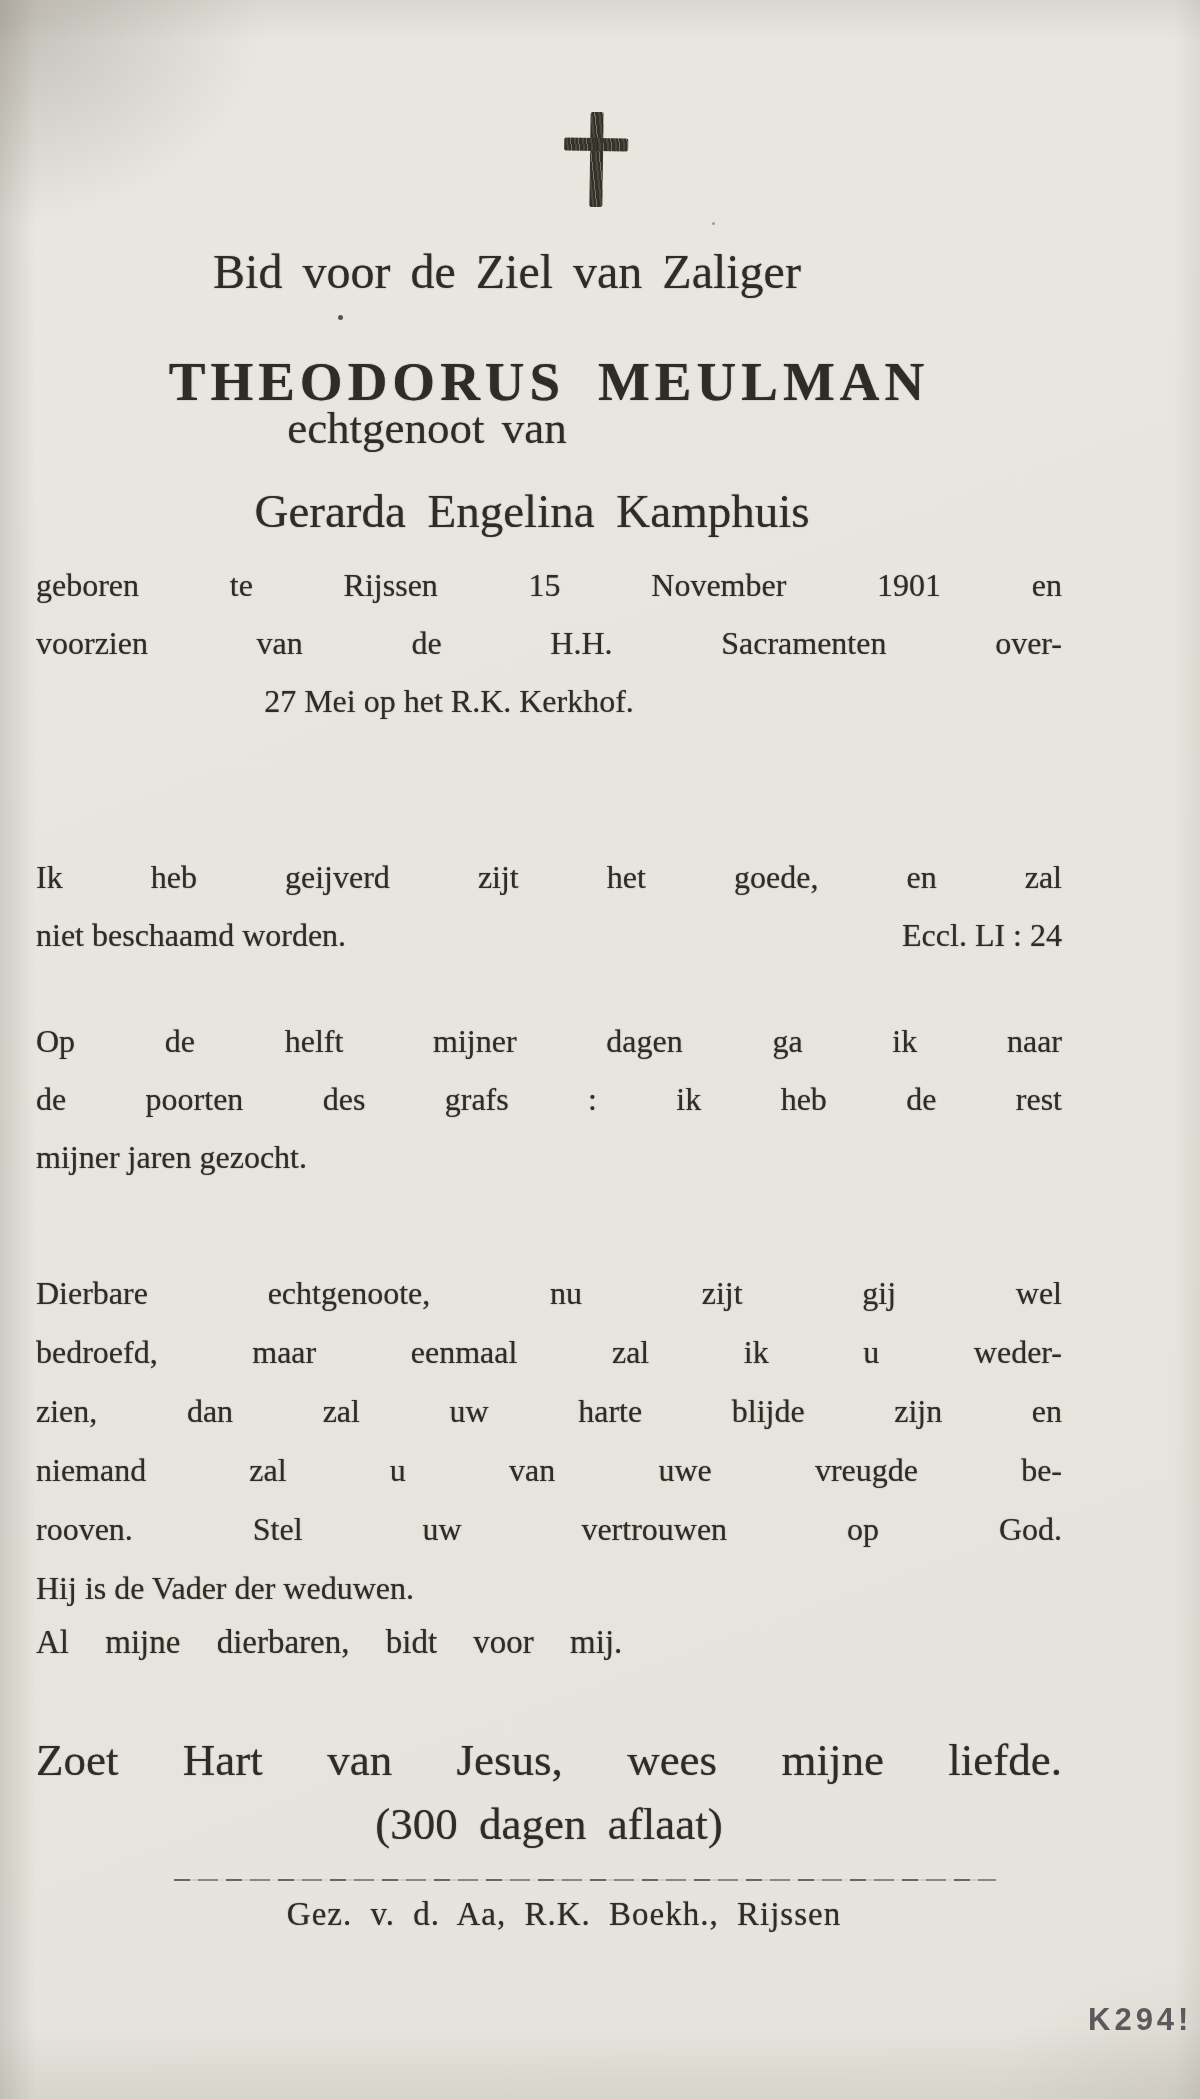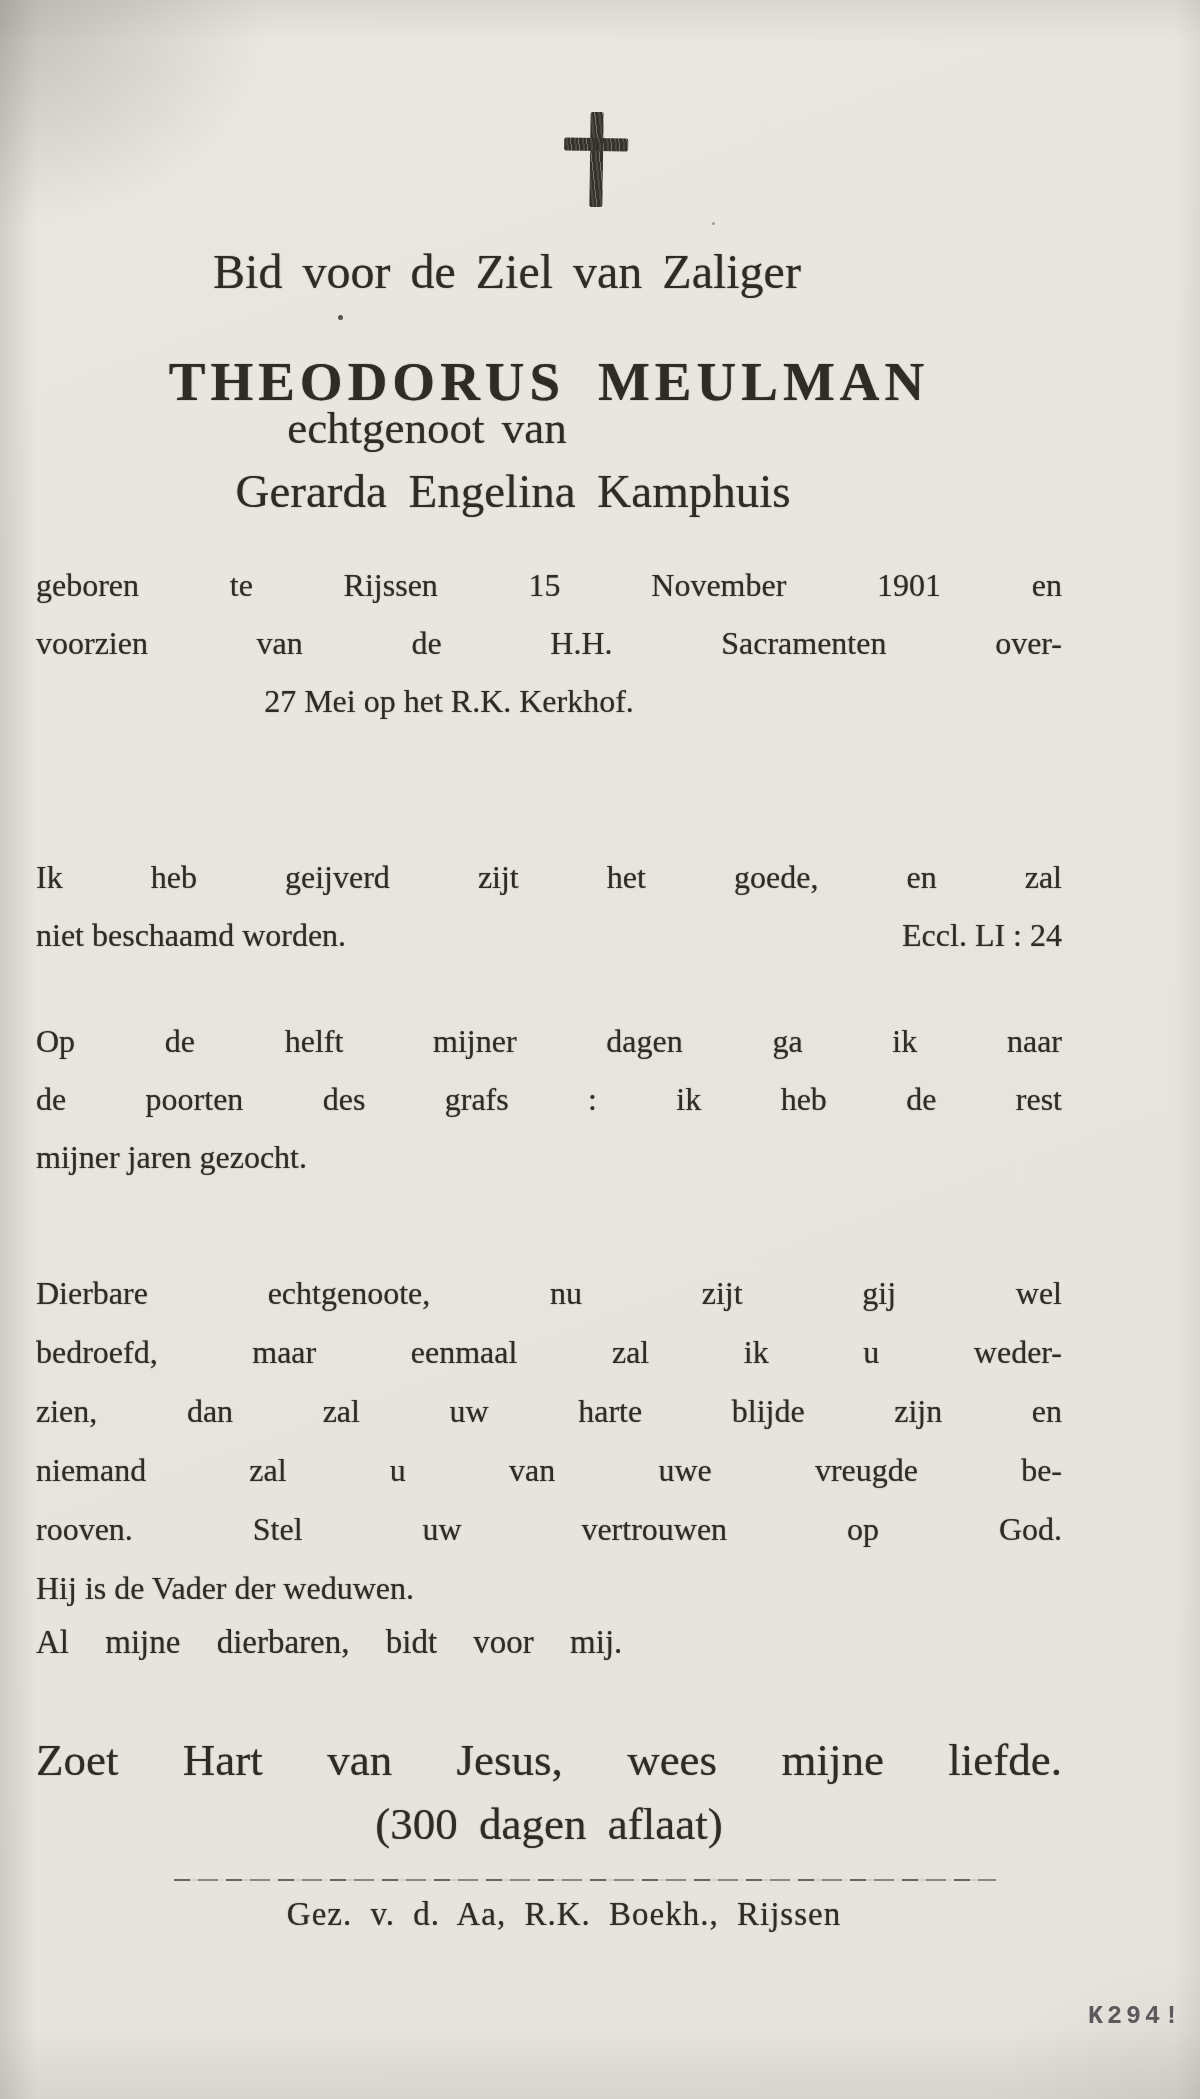--- a/index.html
+++ b/index.html
@@ -20,21 +20,21 @@
   .content { position:absolute; left:36px; width:1026px; top:0; height:100%; }
   .txt {
     position:absolute; width:100%;
     text-shadow:0 0 1px rgba(47,44,38,0.55), 0 0 2px rgba(47,44,38,0.12);
     white-space:nowrap;
   }
   .center { text-align:center; }
   .l-intro   { top:244px; font-size:48px; transform:translateX(-42px); word-spacing:8px; }
   .l-name    { top:314px; font-size:55px; font-weight:bold; letter-spacing:5px; word-spacing:14px;margin-top:36px; }
   .l-relation{ top:402px; font-size:45px; transform:translateX(-122px); word-spacing:6px; }
-  .l-spouse  { top:464px; font-size:47px; transform:translateX(-36px); word-spacing:10px; }
+  .l-spouse  { top:484px; font-size:47px; transform:translateX(-36px); word-spacing:10px;margin-left:19px; }
 
   .para { position:absolute; width:100%; font-size:32px; line-height:58px; }
   .para .line {
     text-align:justify; text-align-last:justify;
     text-shadow:0 0 1px rgba(47,44,38,0.55), 0 0 2px rgba(47,44,38,0.12);
   }
   .p-vitals   { top:556px; }
   .p-vitals .line:last-child { text-align:center; text-align-last:center; transform:translateX(-100px); }
   .p-quote1   { top:848px; }
   .p-quote2   { top:1012px; }
@@ -53,22 +53,22 @@
     position:absolute; left:138px; width:822px; top:1879px; height:2px;
     background:repeating-linear-gradient(to right,
       rgba(62,59,52,0.75) 0 16px, rgba(62,59,52,0.12) 16px 24px,
       rgba(62,59,52,0.55) 24px 44px, rgba(62,59,52,0.05) 44px 52px);
   }
   .l-printer { top:1896px; font-size:33px; word-spacing:9px; letter-spacing:1px;
     transform:translateX(15px); }
 
   .l-code {
     position:absolute; left:1088px; top:2002px;
-    font-family:Liberation Mono, monospace;
-    font-size:25px; font-weight:bold; letter-spacing:4px;
+    font-family:Liberation Sans, sans-serif;
+    font-size:31px; font-weight:bold; letter-spacing:4px;
     color:#5b595c; text-shadow:none; white-space:nowrap;
   }
 
   
   .cross { position:absolute; left:564px; top:112px; width:64px; height:95px; transform:rotate(0.8deg); }
   .cross .stem, .cross .arm {
     position:absolute;
     background:repeating-linear-gradient(83deg, #35322c 0 3px, #4c483f 3px 5px, #35322c 5px 7px, rgba(53,50,44,0.65) 7px 8px);
     border-radius:2px;
   }

